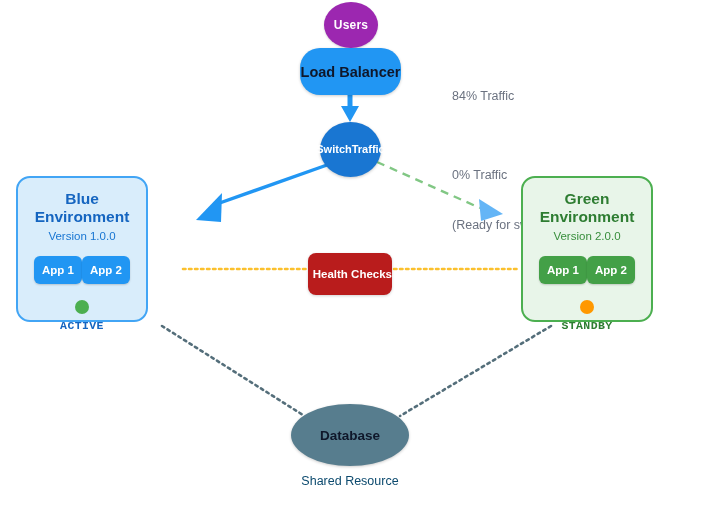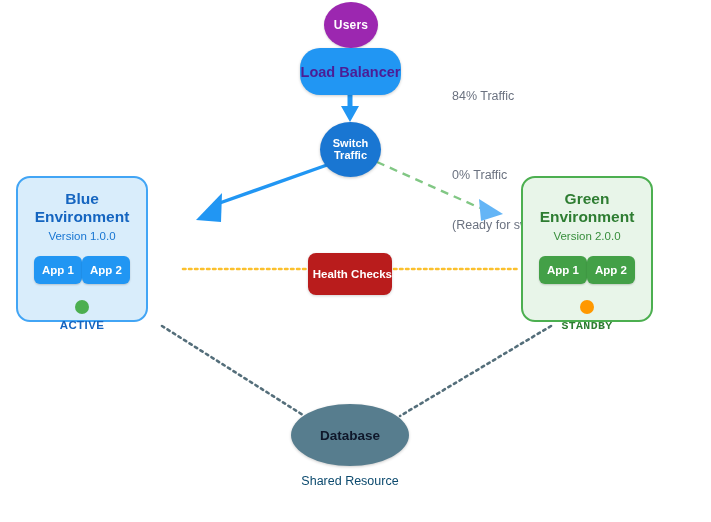--- a/index.html
+++ b/index.html
@@ -59,35 +59,35 @@
     width: 101px;
     height: 47px;
     background: #2196f3;
     border-radius: 20px;
     display: flex;
     align-items: center;
     justify-content: center;
     box-shadow: 0 1px 3px rgba(0,0,0,0.2);
   }
   #lb-node .lbl {
-    color: #4c1d95;
+    color: #0f172a;
     font-size: 14.5px;
     font-weight: bold;
   }
 
   
   #switch-node {
     left: 320px;
     top: 122px;
     width: 61px;
     height: 55px;
     background: #1976d2;
     border-radius: 50%;
     display: flex;
-    flex-direction: column;
+    flex-direction: row;
     align-items: center;
     justify-content: center;
     box-shadow: 0 1px 3px rgba(0,0,0,0.22);
     line-height: 1.02;
   }
   #switch-node .lbl {
     color: #ffffff;
     font-size: 11px;
     font-weight: bold;
   }
@@ -161,21 +161,21 @@
     border-radius: 50%;
   }
   #blue-env .status-dot { background: #4caf50; }
   #green-env .status-dot { background: #ff9800; }
   .status-text {
     margin-top: 5px;
     font-size: 11.5px;
     font-weight: bold;
     letter-spacing: .4px;
   }
-  #blue-env .status-text { color: #1565c0; }
+  #blue-env .status-text { color: #1565c0; font-family: Liberation Mono, monospace; }
   #green-env .status-text { color: #2e7d32; font-family: Liberation Mono, monospace; }
 
   
   #health-node {
     left: 308px;
     top: 253px;
     width: 84px;
     height: 42px;
     background: #b91c1c;
     border-radius: 8px;

